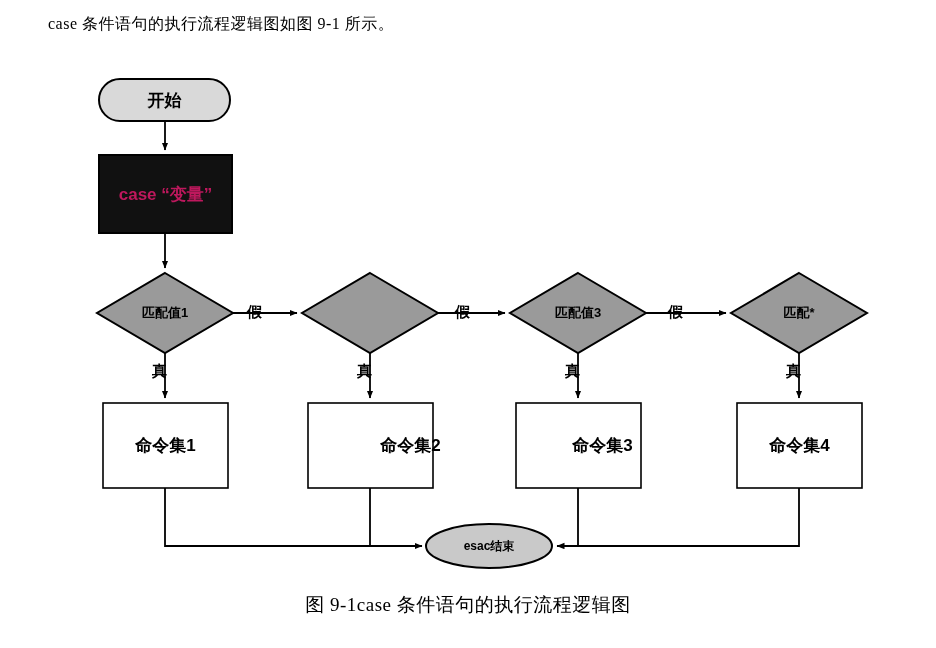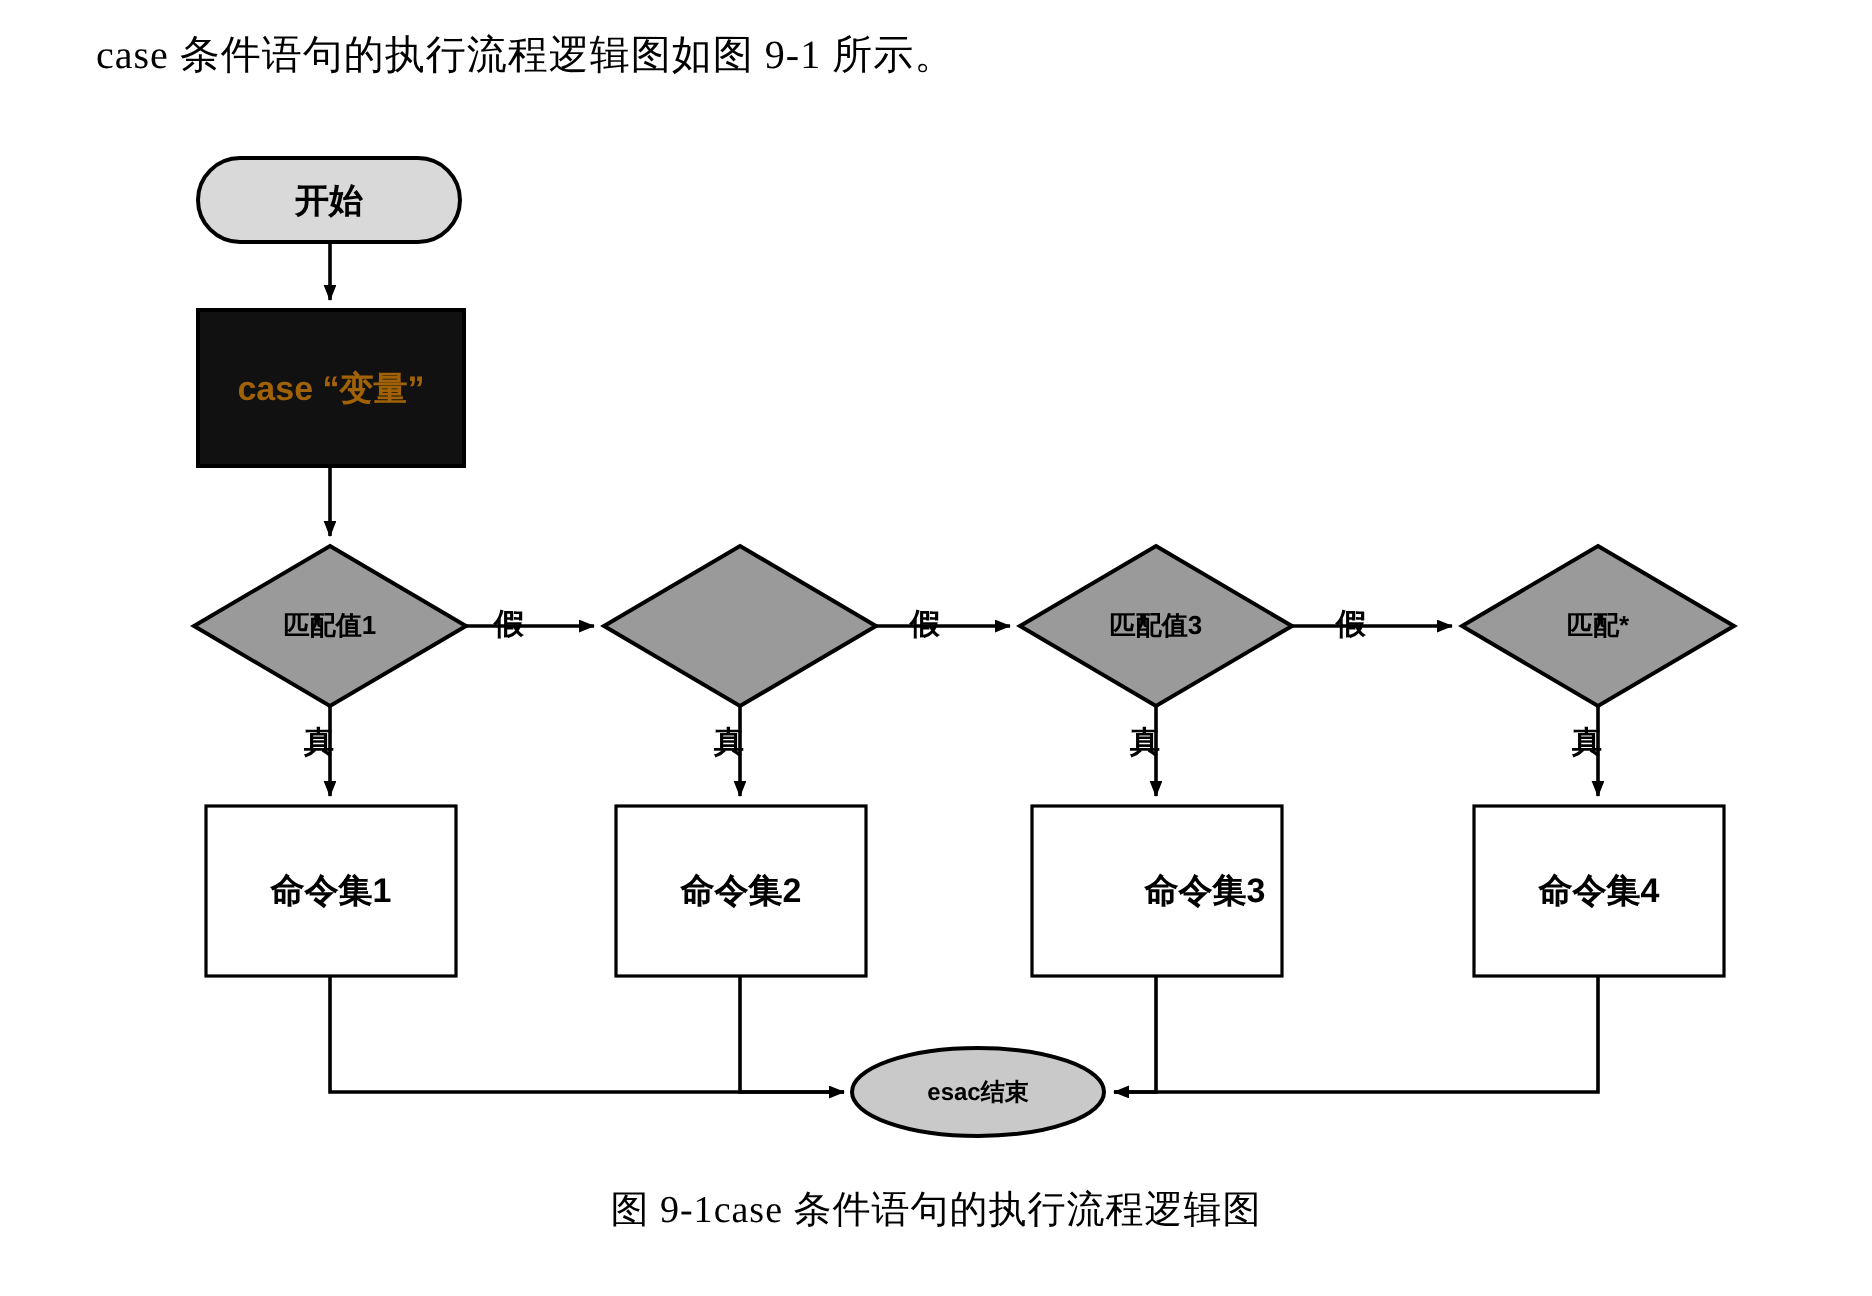--- a/index.html
+++ b/index.html
@@ -17,21 +17,21 @@
   }
   #page {
     position: relative;
     width: 936px;
     height: 648px;
   }
   .intro-text {
     position: absolute;
     left: 48px;
     top: 14px;
-    font-size: 20px;
+    font-size: 16px;
     font-family: "Liberation Serif", serif;
     letter-spacing: 0.5px;
     white-space: nowrap;
   }
   .caption {
     position: absolute;
     left: 0;
     top: 592px;
     width: 936px;
     text-align: center;
@@ -59,21 +59,21 @@
     font-family: "Liberation Sans", sans-serif;
     font-weight: bold;
     pointer-events: none;
   }
   .lbl-start {
     font-size: 17px;
     color: #000;
   }
   .lbl-case {
     font-size: 17px;
-    color: #a16207;
+    color: #be185d;
   }
   .lbl-diamond {
     font-size: 13px;
     color: #000;
   }
   .lbl-box {
     font-size: 17px;
     color: #000;
   }
   .lbl-end {
@@ -140,21 +140,21 @@
 
   <div class="node-label lbl-start" style="left:99px; top:79px; width:131px; height:42px;">开始</div>
 
   <div class="node-label lbl-case" style="left:99px; top:155px; width:133px; height:78px;">case “变量”</div>
 
   <div class="node-label lbl-diamond" style="left:105px; top:295px; width:120px; height:36px;">匹配值1</div>
   <div class="node-label lbl-diamond" style="left:518px; top:295px; width:120px; height:36px;">匹配值3</div>
   <div class="node-label lbl-diamond" style="left:739px; top:295px; width:120px; height:36px;">匹配*</div>
 
   <div class="node-label lbl-box" style="left:103px; top:403px; width:125px; height:85px;">命令集1</div>
-  <div class="node-label lbl-box" style="left:308px; top:403px; width:125px; height:85px;">命令集2</div>
+  <div class="node-label lbl-box" style="left:308px; top:403px; width:125px; height:85px;padding-left:40px;">命令集2</div>
   <div class="node-label lbl-box" style="left:540px; top:403px; width:125px; height:85px;">命令集3</div>
   <div class="node-label lbl-box" style="left:737px; top:403px; width:125px; height:85px;">命令集4</div>
 
   <div class="node-label lbl-end" style="left:426px; top:524px; width:126px; height:44px;">esac结束</div>
 
   <div class="edge-label" style="left:247px; top:303px;">假</div>
   <div class="edge-label" style="left:455px; top:303px;">假</div>
   <div class="edge-label" style="left:668px; top:303px;">假</div>
 
   <div class="edge-label" style="left:152px; top:362px;">真</div>

